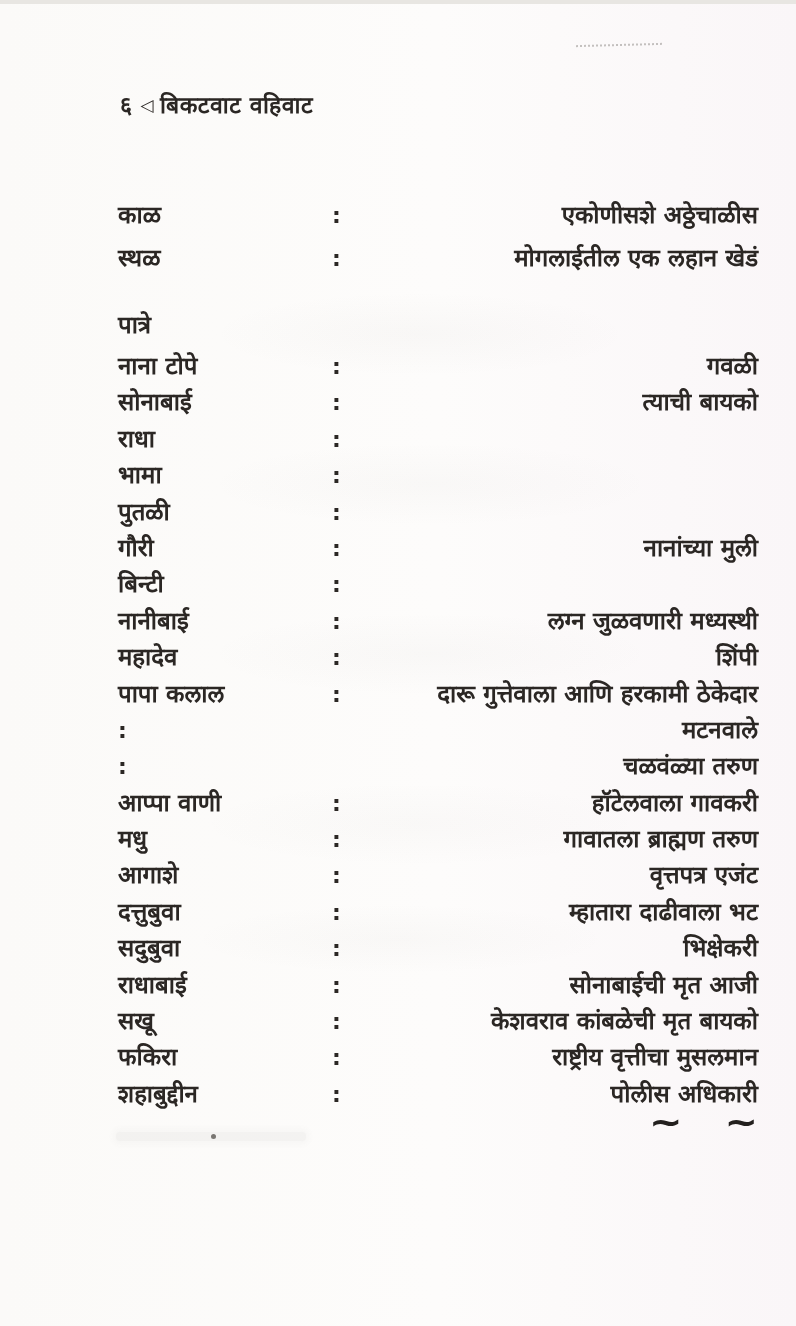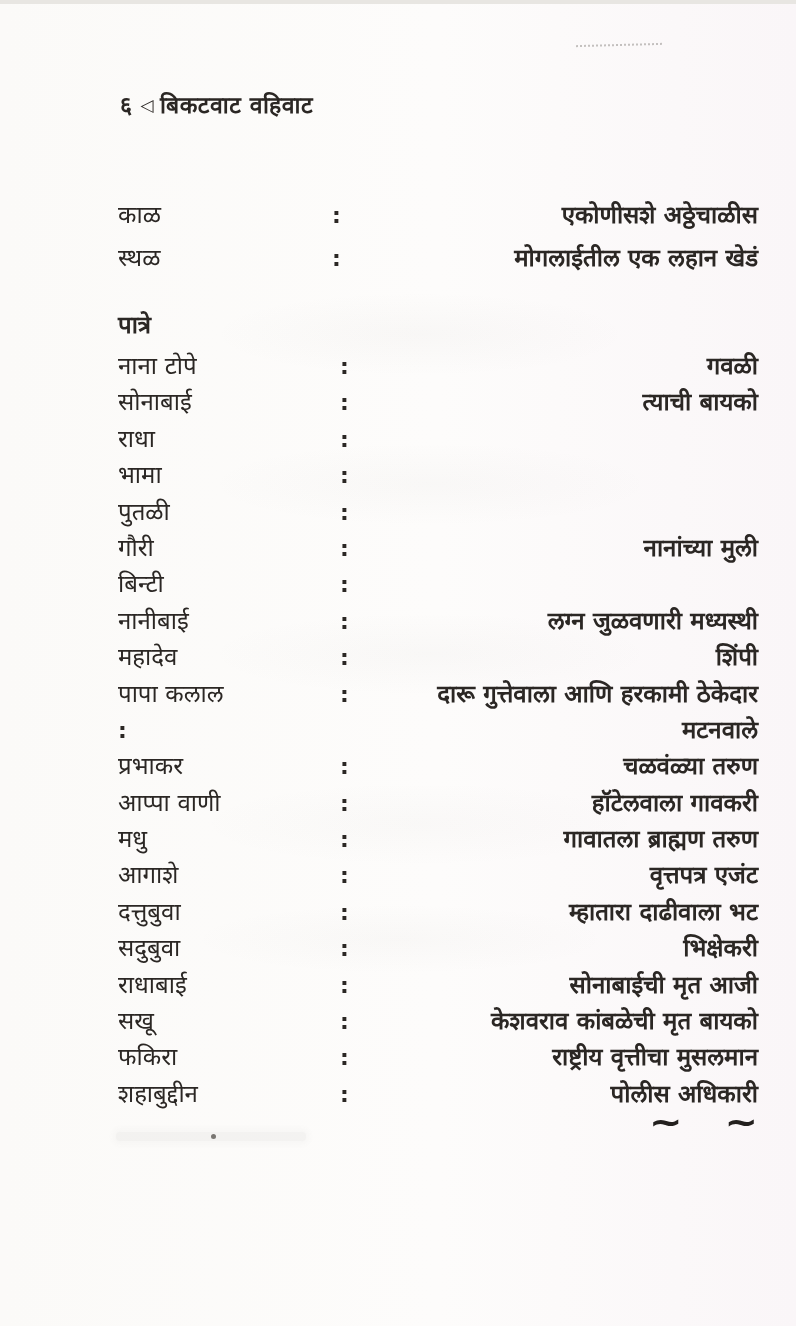--- a/index.html
+++ b/index.html
@@ -50,27 +50,27 @@
     top: 190px;
     width: 640px;
   }
 
   .row {
     display: flex;
     align-items: baseline;
     white-space: nowrap;
   }
   .meta-row { height: 43px; line-height: 43px; }
-  .cast-row { height: 36.4px; line-height: 36.4px; gap: 8px; }
+  .cast-row { height: 36.4px; line-height: 36.4px; }
 
   .cell-label {
     width: 214px;
     flex: 0 0 214px;
     font-size: 24px;
-    font-weight: 400;
+    font-weight: 700;
   }
   .cell-colon {
     width: 26px;
     flex: 0 0 26px;
     font-size: 22px;
     font-weight: 700;
     text-align: left;
   }
   .cell-value {
     flex: 1 1 auto;
@@ -205,21 +205,20 @@
     <div class="row cast-row">
       <span class="cell-label">पापा कलाल</span>
       <span class="cell-colon">:</span>
       <span class="cell-value">दारू गुत्तेवाला आणि हरकामी ठेकेदार</span>
     </div>
     <div class="row cast-row">
       <span class="cell-colon">:</span>
       <span class="cell-value">मटनवाले</span>
     </div>
     <div class="row cast-row">
-      <span class="cell-label">प्रभाकर</span>
       <span class="cell-colon">:</span>
       <span class="cell-value">चळवंळ्या तरुण</span>
     </div>
     <div class="row cast-row">
       <span class="cell-label">आप्पा वाणी</span>
       <span class="cell-colon">:</span>
       <span class="cell-value">हॉटेलवाला गावकरी</span>
     </div>
     <div class="row cast-row">
       <span class="cell-label">मधु</span>

